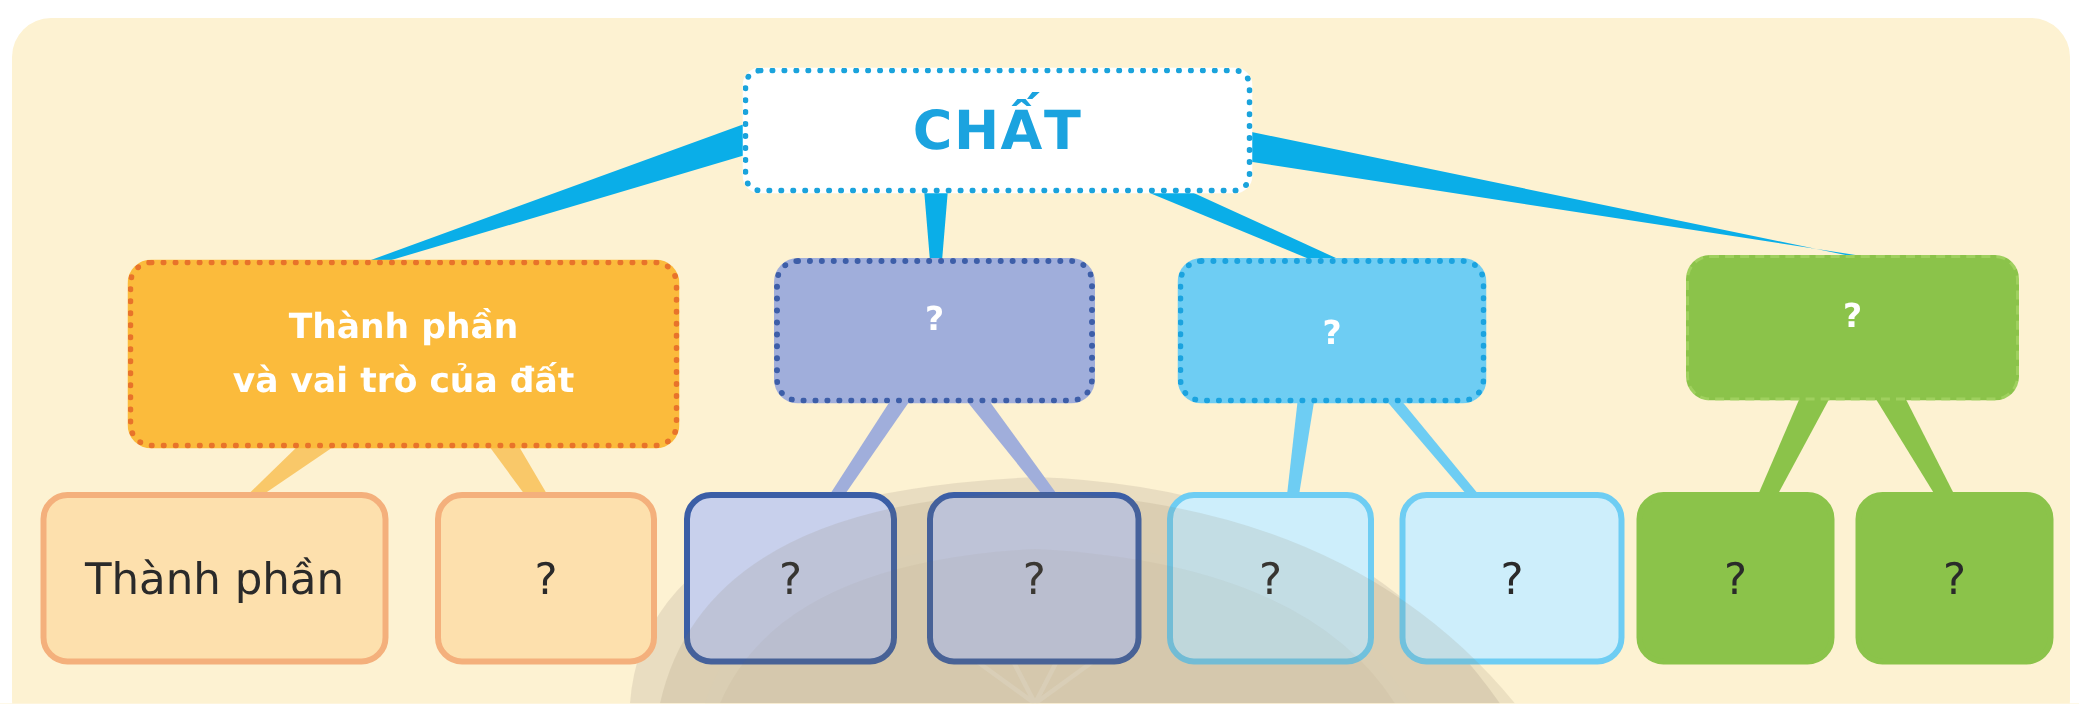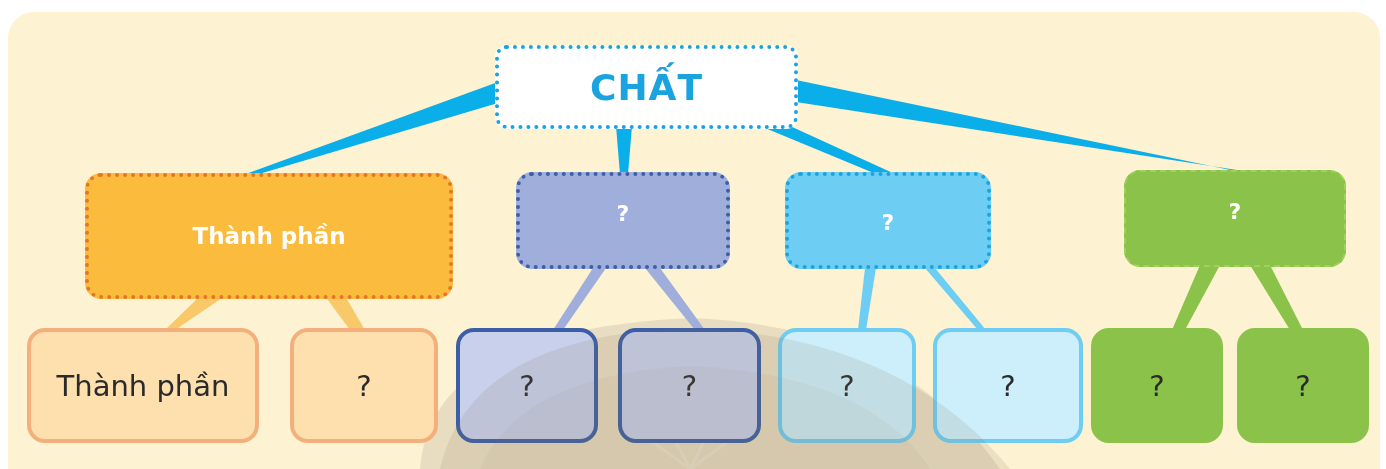--- a/index.html
+++ b/index.html
@@ -16,21 +16,21 @@
     position: absolute; left: 0; top: 0; width: 1386px; height: 469px; pointer-events: none;
   }
   .connectors {
     position: absolute; left: 0; top: 0; width: 1386px; height: 469px; pointer-events: none;
   }
   .node {
     position: absolute; box-sizing: border-box;
     display: flex; align-items: center; justify-content: center; text-align: center;
   }
   .root {
-    left: 495px; top: 45px; width: 303px; height: 84px;
+    left: 495px; top: 45px; width: 340px; height: 84px;
     background: #ffffff; border: 4px dotted #1aa3dc; border-radius: 12px;
     color: #1ba3df; font-weight: bold; font-size: 36px; letter-spacing: 1px;
   }
   .cat {
     border-radius: 16px; color: #ffffff; font-weight: bold; font-size: 22px; line-height: 36px;
   }
   .cat-orange { left: 85px; top: 173px; width: 368px; height: 126px; background: #fbbb3c; border: 4px dotted #e8732a; font-size: 23px; }
   .cat-purple { left: 516px; top: 172px; width: 214px; height: 97px; background: #a0aedb; border: 4px dotted #3d5ea8; padding-bottom: 14px; }
   .cat-blue   { left: 785px; top: 172px; width: 206px; height: 97px; background: #6ecdf3; border: 4px dotted #1ba3df; padding-top: 4px; }
   .cat-green  { left: 1124px; top: 170px; width: 222px; height: 97px; background: #8bc34a; border: 2px dashed #9fd05e; padding-bottom: 14px; }
@@ -88,20 +88,21 @@
   <path d="M 1250 265 L 1270 265 L 1303 330 L 1290 330 Z" fill="#8bc34a"></path>
 </svg>
 
 <div class="node root">
   <span>CHẤT</span>
 </div>
 
 <div class="node cat cat-orange">
   <div>
     <div>Thành phần</div>
+    <div>và vai trò của đất</div>
   </div>
 </div>
 <div class="node cat cat-purple">
   <span>?</span>
 </div>
 <div class="node cat cat-blue">
   <span>?</span>
 </div>
 <div class="node cat cat-green">
   <span>?</span>

